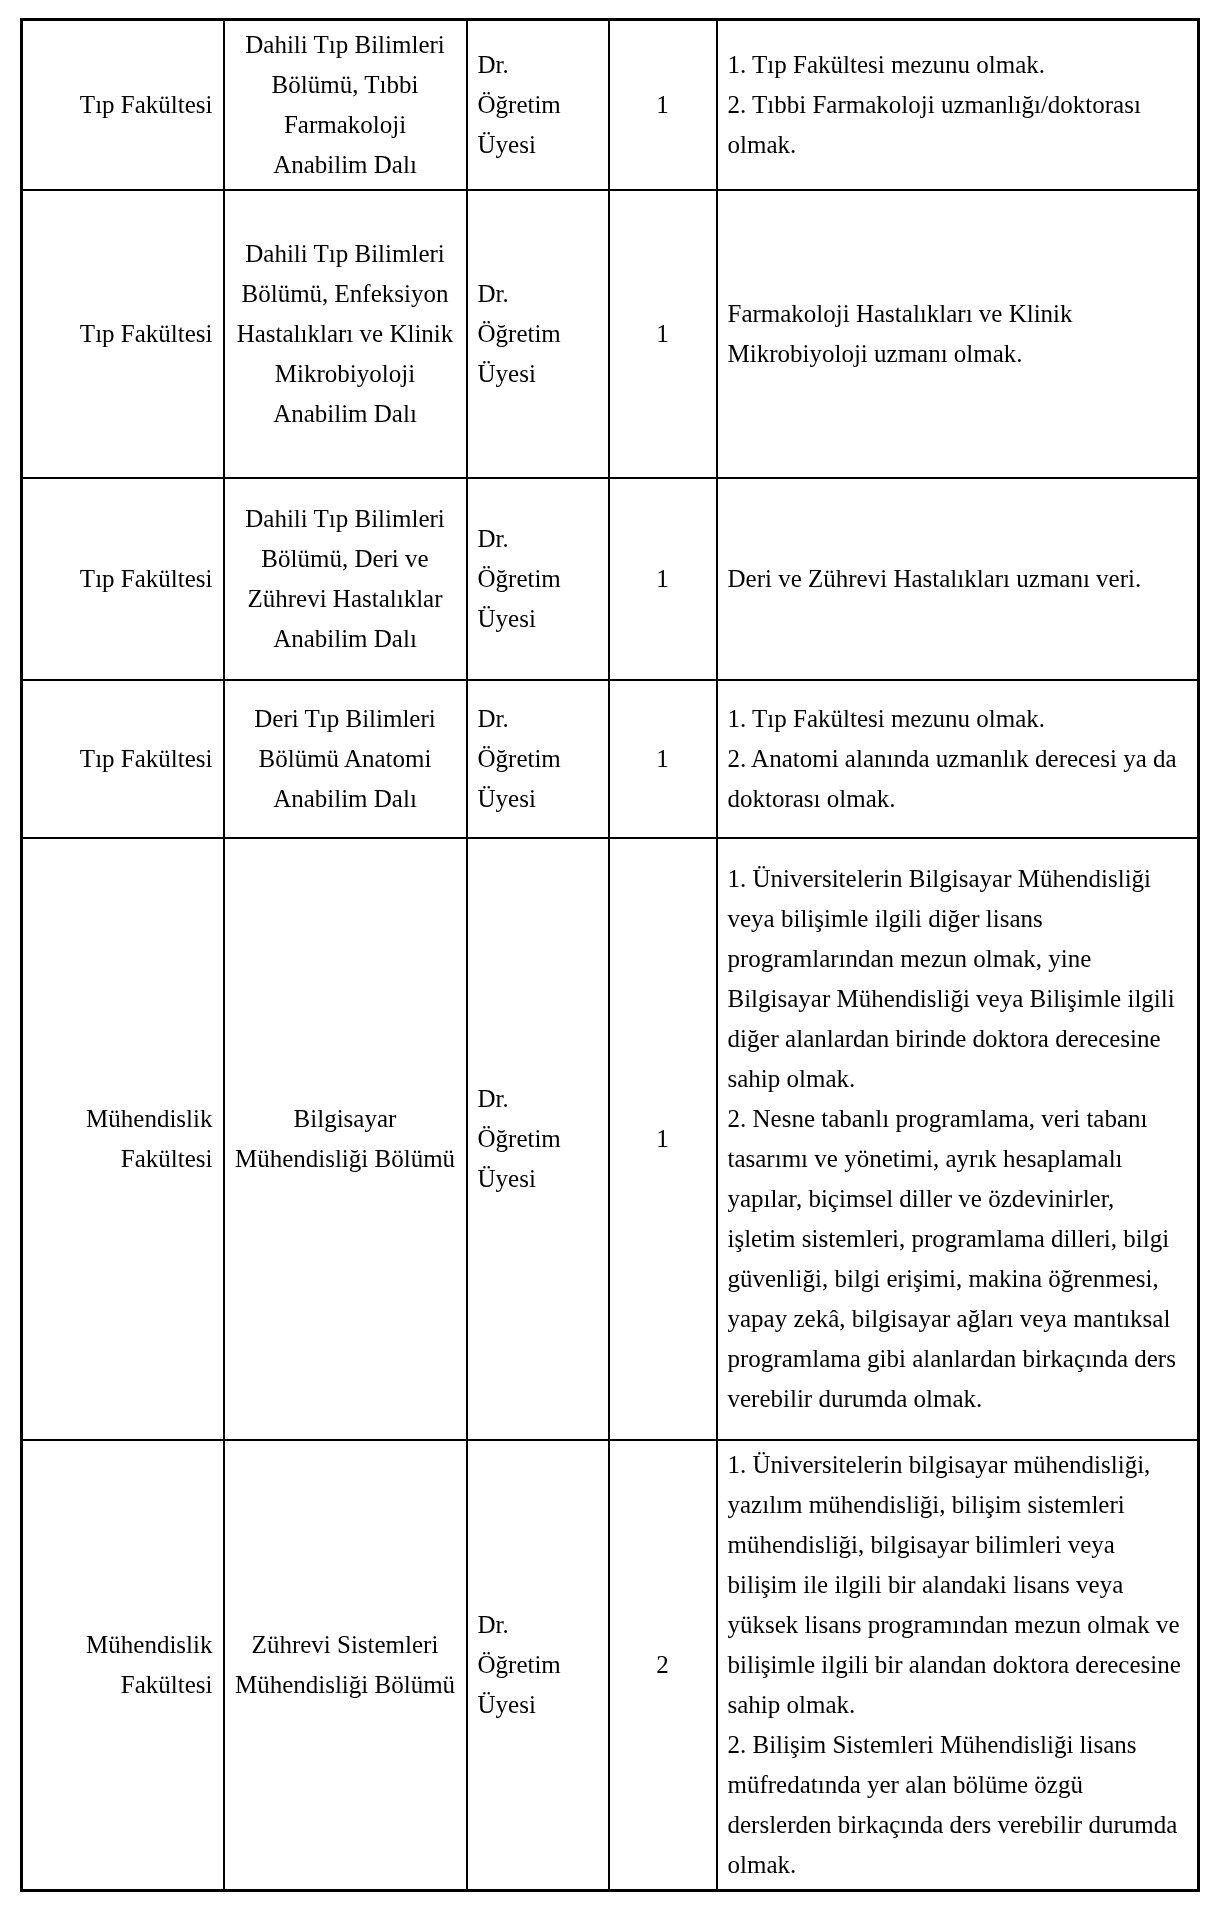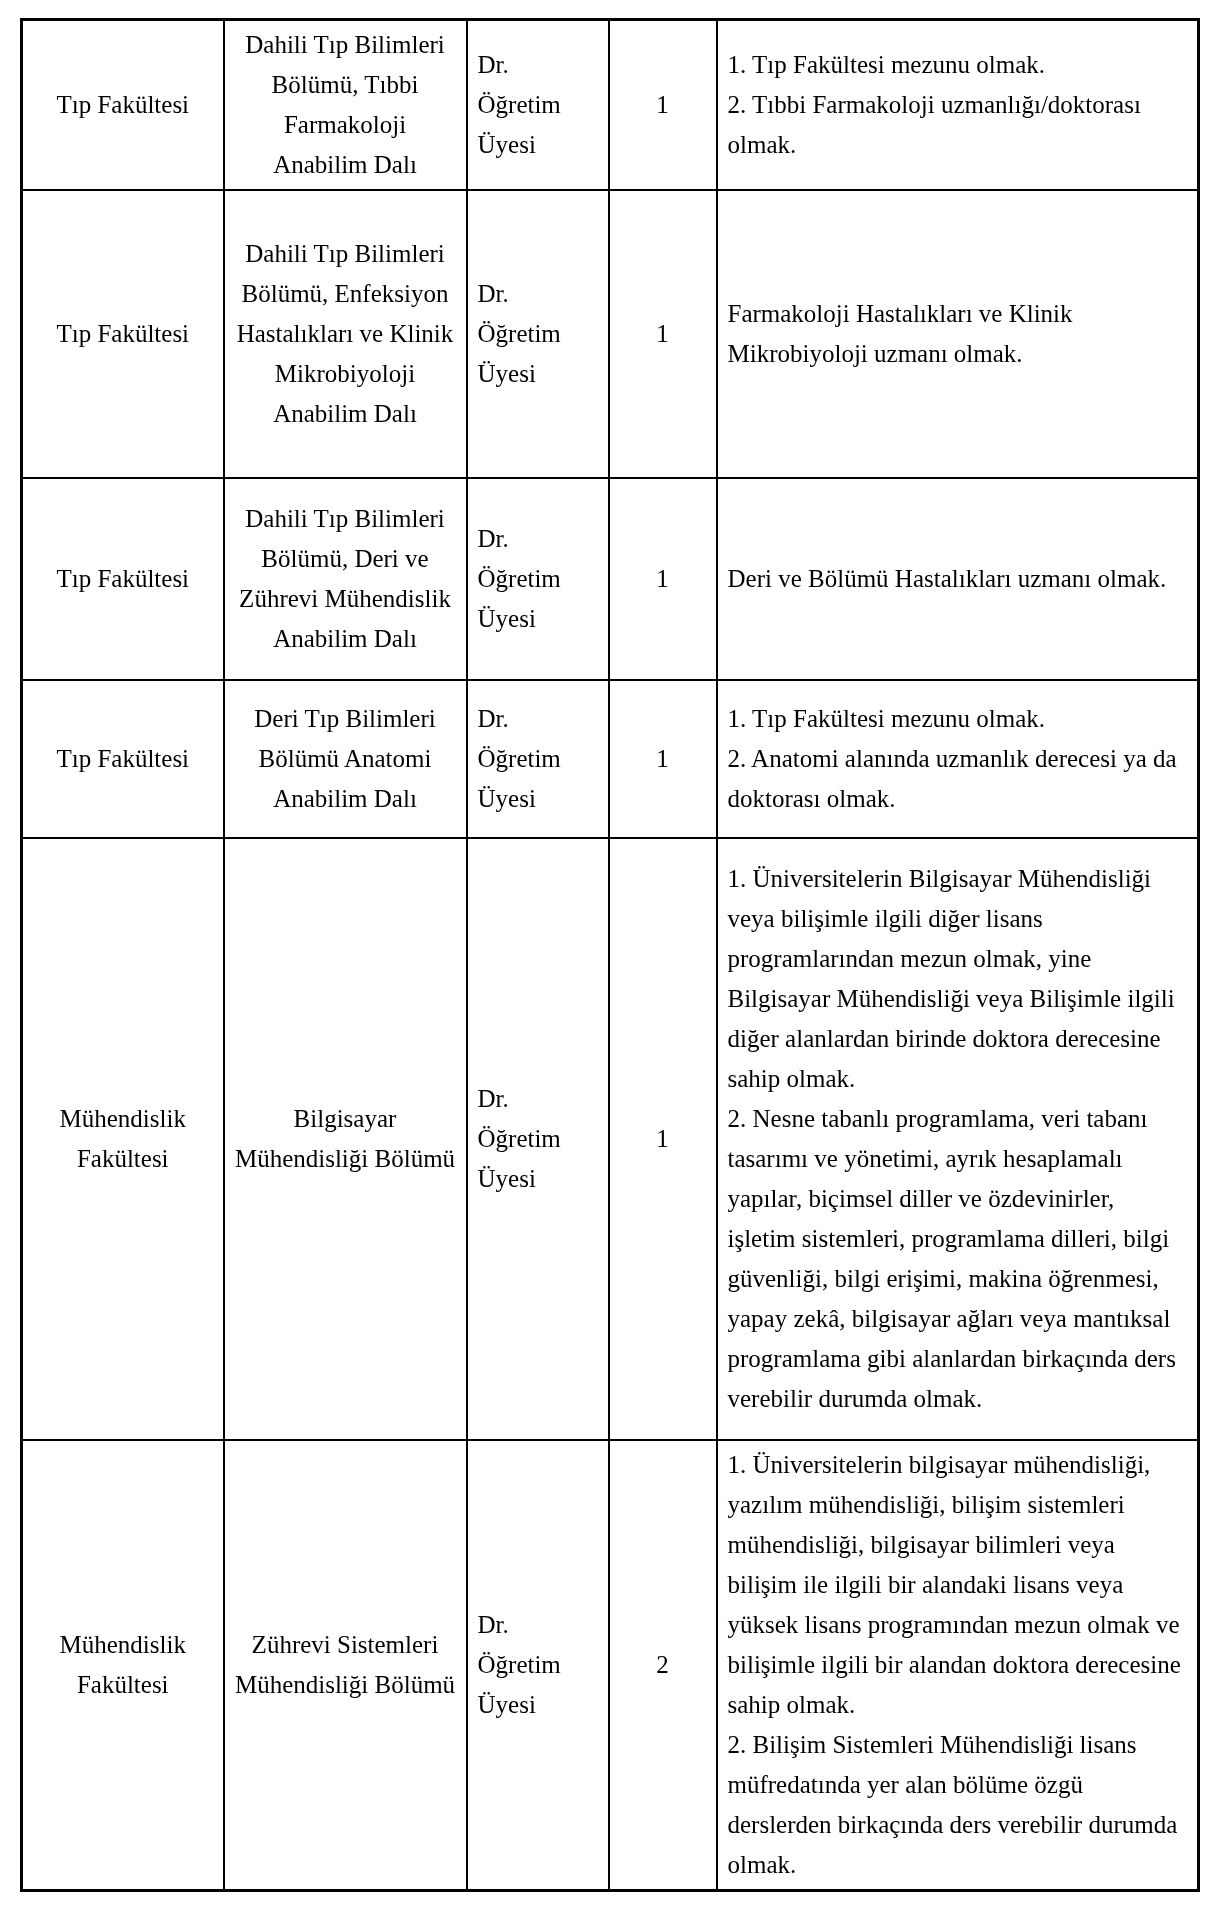--- a/index.html
+++ b/index.html
@@ -26,21 +26,21 @@
       font-size: 25px;
       line-height: 40px;
     }
     table.jobs td {
       border: 2px solid #000000;
       vertical-align: middle;
       padding: 4px 10px;
       overflow: hidden;
     }
     td.c-faculty {
-      text-align: center;
+      text-align: right;
       padding-left: 12px;
       padding-right: 12px;
       font-family: Liberation Serif, serif;
     }
     td.c-dept {
       text-align: center;
       padding-left: 24px;
       padding-right: 24px;
       margin-left: 36px;
     }
@@ -88,24 +88,24 @@
       </tr>
       <tr class="r2">
         <td class="c-faculty">Tıp Fakültesi</td>
         <td class="c-dept">Dahili Tıp Bilimleri Bölümü, Enfeksiyon Hastalıkları ve Klinik Mikrobiyoloji Anabilim Dalı</td>
         <td class="c-title">Dr. Öğretim Üyesi</td>
         <td class="c-count">1</td>
         <td class="c-req">Farmakoloji Hastalıkları ve Klinik Mikrobiyoloji uzmanı olmak.</td>
       </tr>
       <tr class="r3">
         <td class="c-faculty">Tıp Fakültesi</td>
-        <td class="c-dept">Dahili Tıp Bilimleri Bölümü, Deri ve Zührevi Mühendislik Anabilim Dalı</td>
+        <td class="c-dept">Dahili Tıp Bilimleri Bölümü, Deri ve Zührevi Hastalıklar Anabilim Dalı</td>
         <td class="c-title">Dr. Öğretim Üyesi</td>
         <td class="c-count">1</td>
-        <td class="c-req">Deri ve Bölümü Hastalıkları uzmanı olmak.</td>
+        <td class="c-req">Deri ve Zührevi Hastalıkları uzmanı veri.</td>
       </tr>
       <tr class="r4">
         <td class="c-faculty">Tıp Fakültesi</td>
         <td class="c-dept">Deri Tıp Bilimleri Bölümü Anatomi Anabilim Dalı</td>
         <td class="c-title">Dr. Öğretim Üyesi</td>
         <td class="c-count">1</td>
         <td class="c-req">1. Tıp Fakültesi mezunu olmak.
 2. Anatomi alanında uzmanlık derecesi ya da doktorası olmak.</td>
       </tr>
       <tr class="r5">

